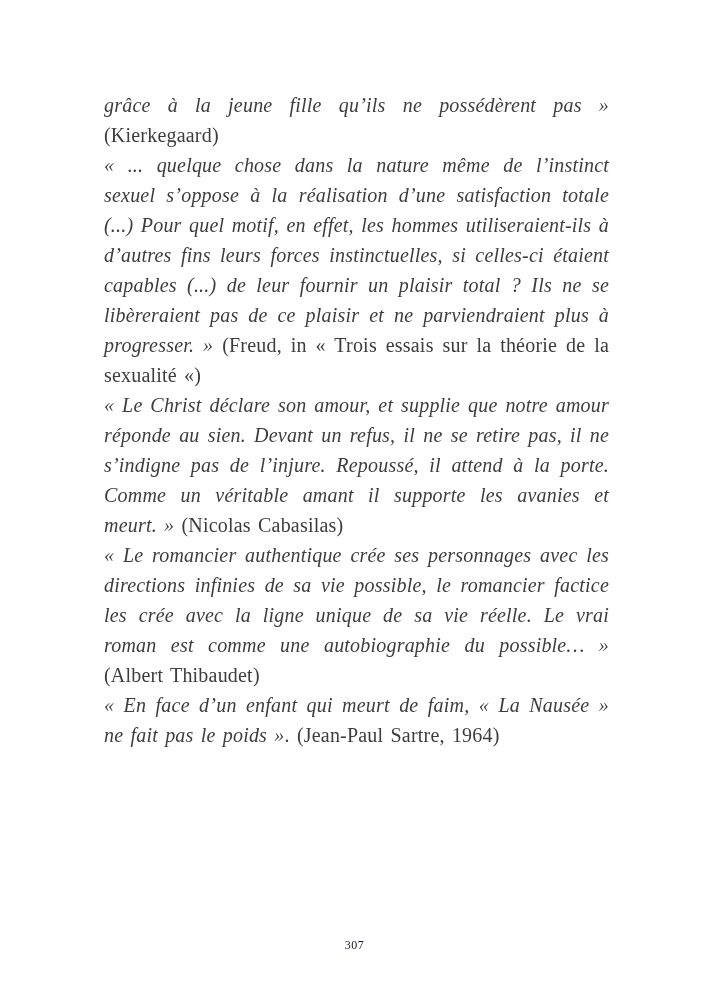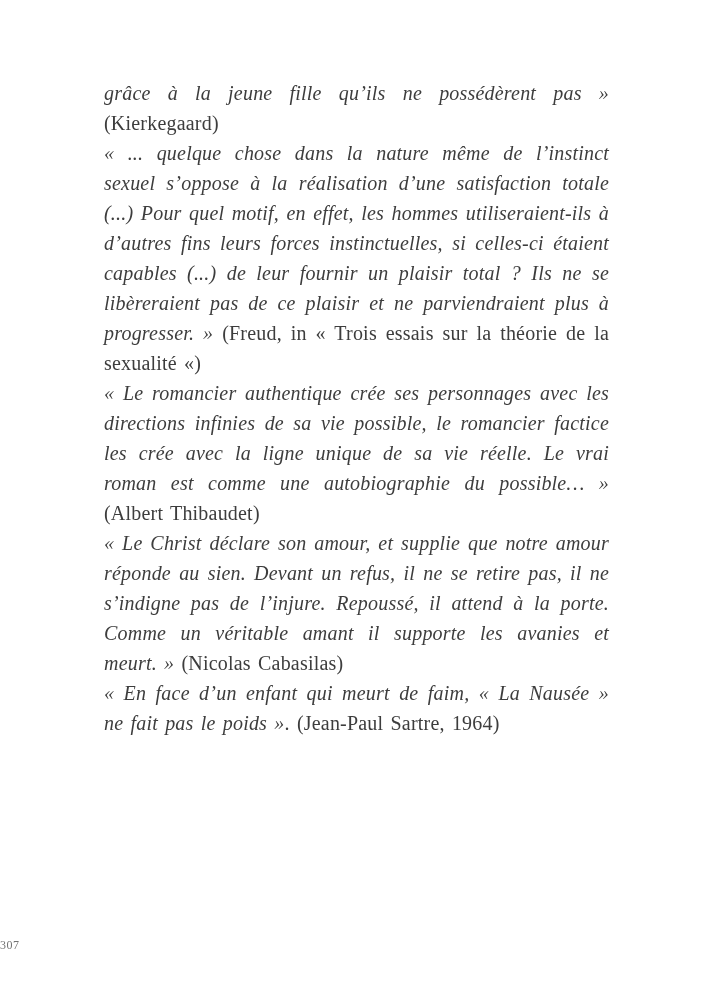--- a/index.html
+++ b/index.html
@@ -11,52 +11,53 @@
     position: relative;
     width: 709px;
     height: 992px;
     background: #ffffff;
     overflow: hidden;
     font-family: "Liberation Serif", serif;
   }
   .text-block {
     position: absolute;
     left: 104px;
-    top: 78px;
+    top: 90px;
     width: 505px;
     font-size: 20px;
     line-height: 30px;
     color: #3d3d3d;
     text-align: justify;
     word-spacing: 2px;
     letter-spacing: 0.2px;
   }
   .text-block p {
     margin: 0;
     padding: 0;
   }
   .seg { font-style: normal; }
   .seg.it { font-style: italic; }
   .page-number {
     position: absolute;
     left: 0;
     top: 938px;
     width: 100%;
+    text-align: center;
     font-size: 12px;
     line-height: 14px;
-    color: #737373;
+    color: #0f172a;
     letter-spacing: 0.5px;
     font-family: "Liberation Serif", serif;
   }
 </style>
 </head>
 <body>
 
 <div class="page" style="background: rgb(255, 255, 255);">
   <div class="text-block" style="color: rgb(61, 61, 61);">
       <p><span class="seg it">grâce à la jeune fille qu’ils ne possédèrent pas » </span><span class="seg">(Kierkegaard)</span></p>
       <p><span class="seg it">« ... quelque chose dans la nature même de l’instinct sexuel s’oppose à la réalisation d’une satisfaction totale (...) Pour quel motif, en effet, les hommes utiliseraient-ils à d’autres fins leurs forces instinctuelles, si celles-ci étaient capables (...) de leur fournir un plaisir total ? Ils ne se libèreraient pas de ce plaisir et ne parviendraient plus à progresser. » </span><span class="seg"> (Freud, in « Trois essais sur la théorie de la sexualité «)</span></p>
+      <p><span class="seg it">« Le Christ déclare son amour, et supplie que notre amour réponde au sien. Devant un refus, il ne se retire pas, il ne s’indigne pas de l’injure. Repoussé, il attend à la porte. Comme un véritable amant il supporte les avanies et meurt. » </span><span class="seg">(Nicolas Cabasilas)</span></p>
       <p><span class="seg it">« Le romancier authentique crée ses personnages avec les directions infinies de sa vie possible, le romancier factice les crée avec la ligne unique de sa vie réelle. Le vrai roman est comme une autobiographie du possible… » </span><span class="seg">(Albert Thibaudet)</span></p>
-      <p><span class="seg it">« Le Christ déclare son amour, et supplie que notre amour réponde au sien. Devant un refus, il ne se retire pas, il ne s’indigne pas de l’injure. Repoussé, il attend à la porte. Comme un véritable amant il supporte les avanies et meurt. » </span><span class="seg">(Nicolas Cabasilas)</span></p>
       <p><span class="seg it">« En face d’un enfant qui meurt de faim, « La Nausée » ne fait pas le poids »</span><span class="seg">. (Jean-Paul Sartre, 1964)</span></p>
     </div>
   <div class="page-number">307</div>
 </div>
 
 </body></html>

